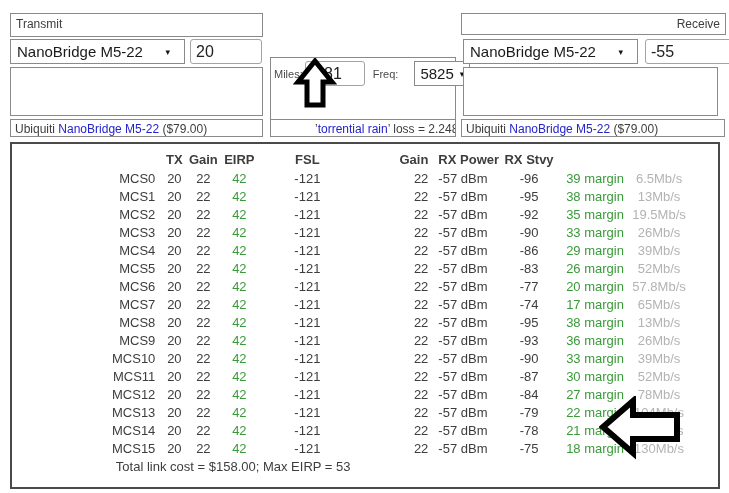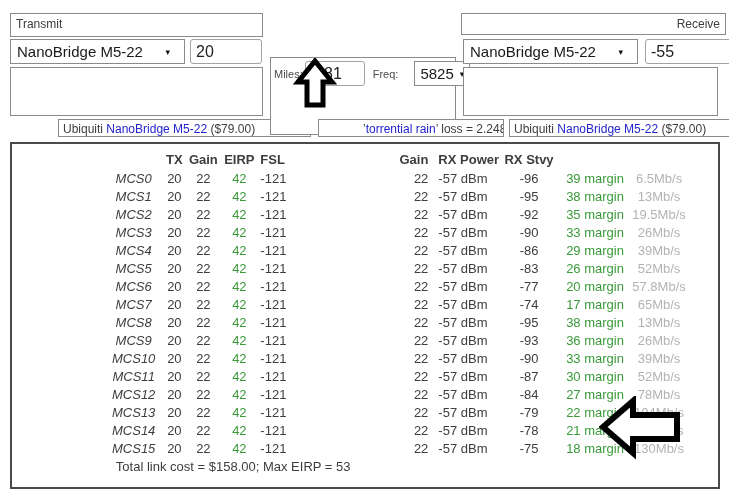--- a/index.html
+++ b/index.html
@@ -26,36 +26,36 @@
   .numinput{
     border:1px solid #a3a3a3;border-radius:3px;height:25px;font-size:16px;
     color:#222;padding:0 5px;font-family:"Liberation Sans",sans-serif;outline:none;
   }
   textarea.notes{
     border:1px solid var(--border-gray);resize:none;background:#fff;
     font-family:"Liberation Sans",sans-serif;font-size:13px;outline:none;
   }
   .infobox{
     border:1px solid var(--border-gray);font-size:12px;padding:2px 4px;
-    white-space:nowrap;overflow:hidden;background:#fff;margin-left:48px;
+    white-space:nowrap;overflow:hidden;background:#fff;
   }
   .infobox a{color:var(--link-blue);text-decoration:none;cursor:pointer;}
   .midbox{border:1px solid var(--border-gray);background:#fff;}
   .midrow{display:flex;align-items:center;padding:3px 3px 0 3px;}
   .fieldlabel{font-size:11px;color:#4a4a4a;white-space:nowrap;}
   .results{border:2px solid var(--table-border);background:#fff;}
   table.res{border-collapse:collapse;margin:5px 0 16px 100px;font-size:13px;color:var(--text);}
   table.res th{font-weight:bold;height:20px;padding:0;white-space:nowrap;}
   table.res td{height:18px;padding:0;white-space:nowrap;}
-  .c-mcs{width:48px;text-align:center;padding-right:5px !important;font-style:italic;}
+  .c-mcs{width:48px;text-align:right;padding-right:5px !important;}
   .c-tx{width:28px;text-align:center;}
   .c-gain{width:30px;text-align:center;}
   .c-eirp{width:42px;text-align:center;}
   td.c-eirp{color:var(--green);}
-  .c-fsl{width:94px;text-align:left;}
+  .c-fsl{width:94px;text-align:center;}
   .c-rxgain{width:76px;text-align:right;padding-right:2px !important;}
   .c-rxp{width:56px;text-align:left;padding-left:8px !important;}
   .c-stvy{width:60px;text-align:center;}
   .c-margin{width:72px;text-align:center;}
   td.c-margin{color:var(--green);}
   .c-speed{width:56px;text-align:center;}
   td.c-speed{color:var(--speed-gray);}
   td.footer-cell{text-align:center;height:20px;font-size:13px;color:var(--text);}
   svg.annot{display:block;}
 </style>

